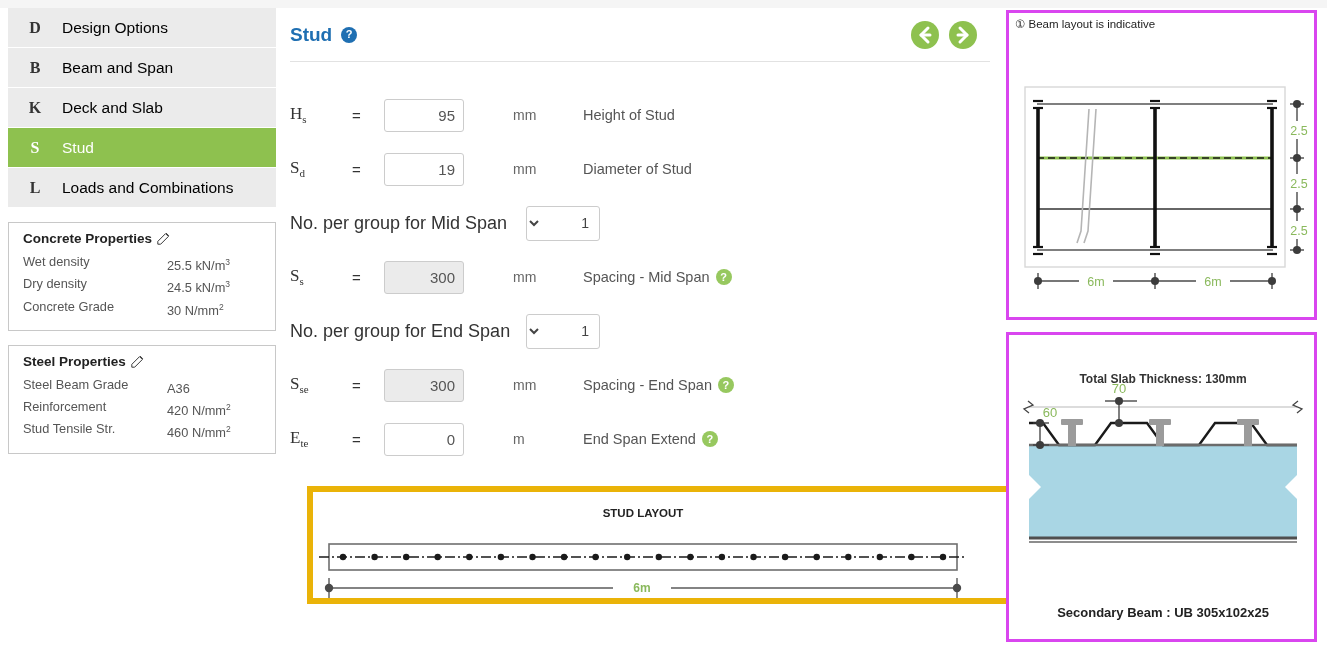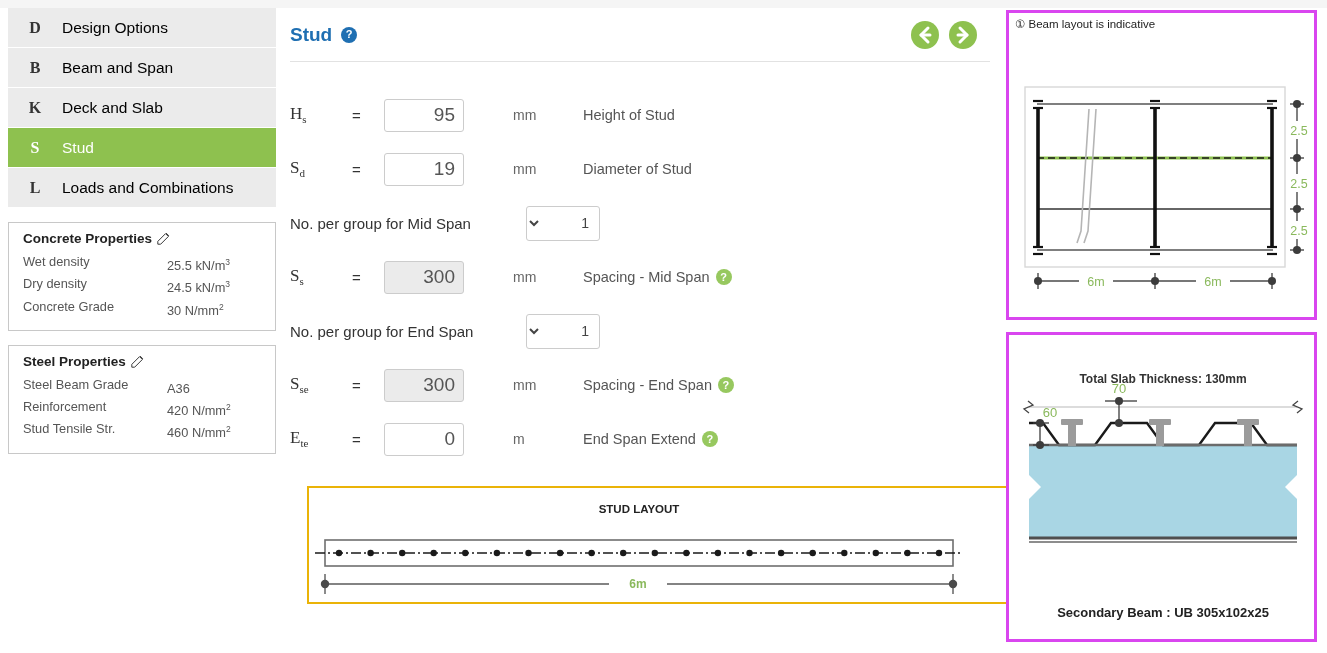--- a/index.html
+++ b/index.html
@@ -97,46 +97,46 @@
   .sym {
     width: 62px; font-size: 17px; color: #333;
     font-family: "Liberation Serif", serif;
   }
   .sym sub { font-size: 11px; }
   .eq { width: 32px; font-size: 15px; color: #333; }
   .inp {
     width: 80px; height: 33px;
     border: 1px solid #ccc; border-radius: 3px;
     background: #fff; text-align: right;
-    font-size: 19px; color: #555;
+    font-size: 15px; color: #555;
     padding: 0 8px;
     font-family: "Liberation Sans", sans-serif;
   }
   .inp.disabled { background: #ebebeb; }
   .unit { width: 70px; margin-left: 49px; font-size: 14px; color: #666; }
   .desc { font-size: 14.5px; color: #555; display: flex; align-items: center; }
 
   .grow {
     display: flex; align-items: center; height: 54px;
   }
-  .glabel { font-size: 15px; color: #333; width: 236px; }
+  .glabel { font-size: 18px; color: #333; width: 236px; }
   .gsel {
     width: 74px; height: 35px;
     border: 1px solid #ccc; border-radius: 3px;
     background: #fff; font-size: 14px; color: #444;
     text-align: right; direction: rtl;
     padding: 0 6px 0 4px;
     font-family: "Liberation Sans", sans-serif;
   }
 
   
   #studfig {
     position: absolute; left: 17px; top: 478px;
     width: 768px; height: 118px;
-    border: 2px solid #eab308; background: #fff;
+    border: 6px solid #eab308; background: #fff;
   }
 
   
   .rpanel {
     position: absolute;
     border: 3px solid #d946ef; background: #fff;
   }
   #panel-beam { left: 1006px; top: 10px; width: 311px; height: 310px; }
   #panel-deck { left: 1006px; top: 332px; width: 311px; height: 310px; }
   .panel-note {

